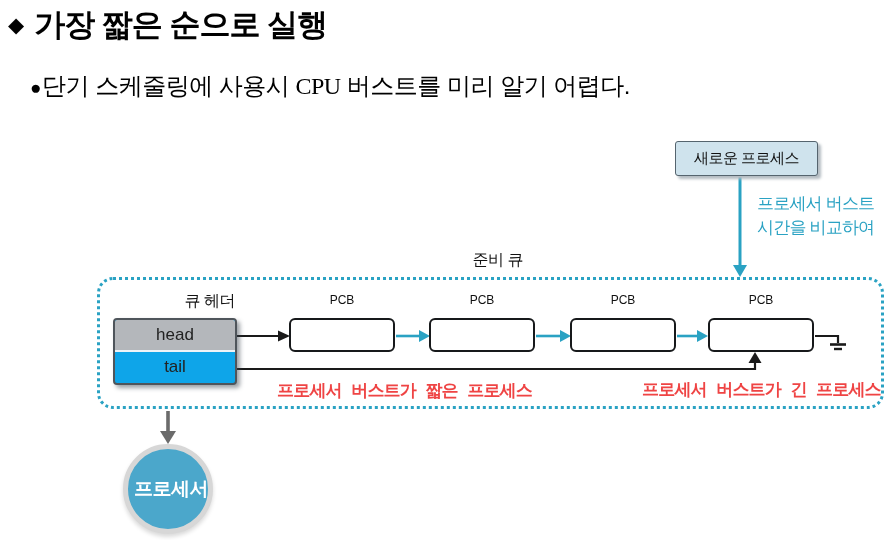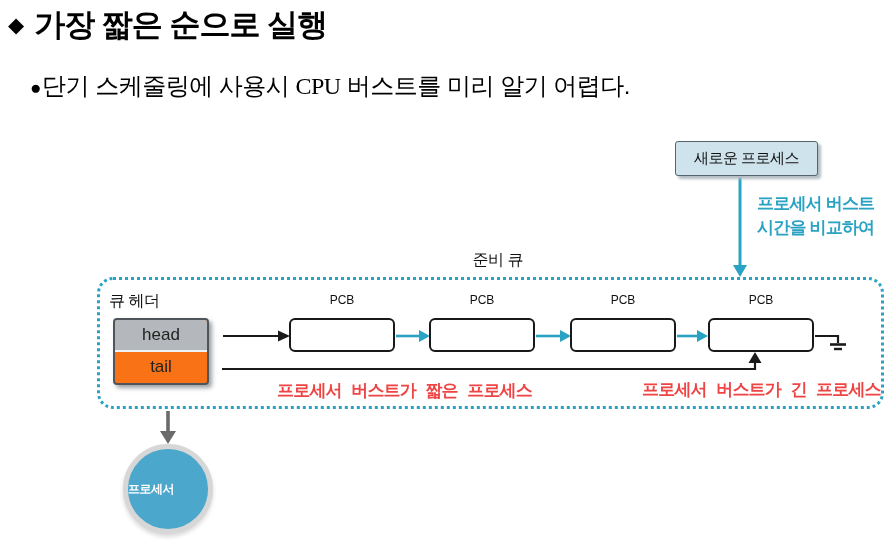--- a/index.html
+++ b/index.html
@@ -20,54 +20,54 @@
   .bullet .marker{font-size:19px;margin-right:1px;}
   .serif{font-family:"Liberation Serif","DejaVu Serif",serif;}
   
   .new-process{
     position:absolute;left:675px;top:141px;width:143px;height:35px;box-sizing:border-box;
     background:#cfe3ed;border:1.6px solid #55646e;border-radius:3px;
     box-shadow:3px 3px 3px #b4bcc2;display:flex;align-items:center;justify-content:center;
     font-size:15px;color:#111;letter-spacing:-0.5px;
   }
   .annotation{
-    position:absolute;left:757px;top:192px;font-size:17px;font-weight:700;
+    position:absolute;left:757px;top:192px;font-size:17px;font-weight:400;
     color:#2aa2c3;line-height:24px;letter-spacing:-0.8px;white-space:nowrap;text-align:center;
   }
   
   .ready-queue-label{position:absolute;left:423px;top:250px;width:100px;text-align:right;font-size:16px;color:#111;letter-spacing:-0.5px;}
   .dashed-box{
     position:absolute;left:97px;top:277px;width:787px;height:132px;box-sizing:border-box;
     border:3px dotted #2aa2c3;border-radius:16px;
   }
-  .queue-header-label{position:absolute;left:109px;top:291px;width:106px;text-align:left;font-size:16px;color:#111;letter-spacing:-0.5px;}
+  .queue-header-label{position:absolute;left:129px;top:291px;width:106px;text-align:right;font-size:16px;color:#111;letter-spacing:-0.5px;}
   .queue-header{
-    position:absolute;left:113px;top:318px;width:96px;height:67px;box-sizing:border-box;
-    border:2px solid #4f555b;border-radius:4px;overflow:hidden;background:#f97316;
+    position:absolute;left:113px;top:318px;width:124px;height:67px;box-sizing:border-box;
+    border:2px solid #4f555b;border-radius:4px;overflow:hidden;background:#0ea5e9;
     box-shadow:3px 3px 4px rgba(60,70,80,.5);
   }
   .qh-row{height:50%;display:flex;align-items:center;justify-content:center;font-size:17px;color:#222;box-sizing:border-box;}
   .qh-head{background:#b4b7bb;border-bottom:2px solid #eef3f7;}
   .pcb-label{position:absolute;top:293px;width:106px;text-align:center;font-size:12px;color:#111;}
   .pcb-box{
     position:absolute;top:318px;width:106px;height:34px;box-sizing:border-box;
     background:#fff;border:2.5px solid #17191b;border-radius:6px;
   }
   .p1{left:289px}.p2{left:429px}.p3{left:570px}.p4{left:708px}
   
   .caption{position:absolute;font-size:17px;font-weight:600;color:#ef4444;letter-spacing:-0.8px;text-align:center;white-space:nowrap;font-family:Liberation Mono, monospace;}
   .caption-short{left:277px;top:379px;width:250px;}
   .caption-long{left:642px;top:378px;width:236px;}
   
   .processor{
     position:absolute;left:123px;top:444px;width:90px;height:90px;box-sizing:border-box;
     border-radius:50%;background:#4ba7cb;border:5px solid #d7d7d7;
     box-shadow:0 3px 4px rgba(0,0,0,.15);
-    display:flex;align-items:center;justify-content:flex-start;
-    color:#fff;font-size:12px;font-weight:600;letter-spacing:-0.5px;
+    display:flex;align-items:center;justify-content:flex-end;
+    color:#fff;font-size:19px;font-weight:600;letter-spacing:-0.5px;
   }
   
   .connectors{position:absolute;left:0;top:0;width:895px;height:540px;pointer-events:none;}
 </style>
 </head>
 <body>
 
 <div class="frame">
 
   <div class="title">

